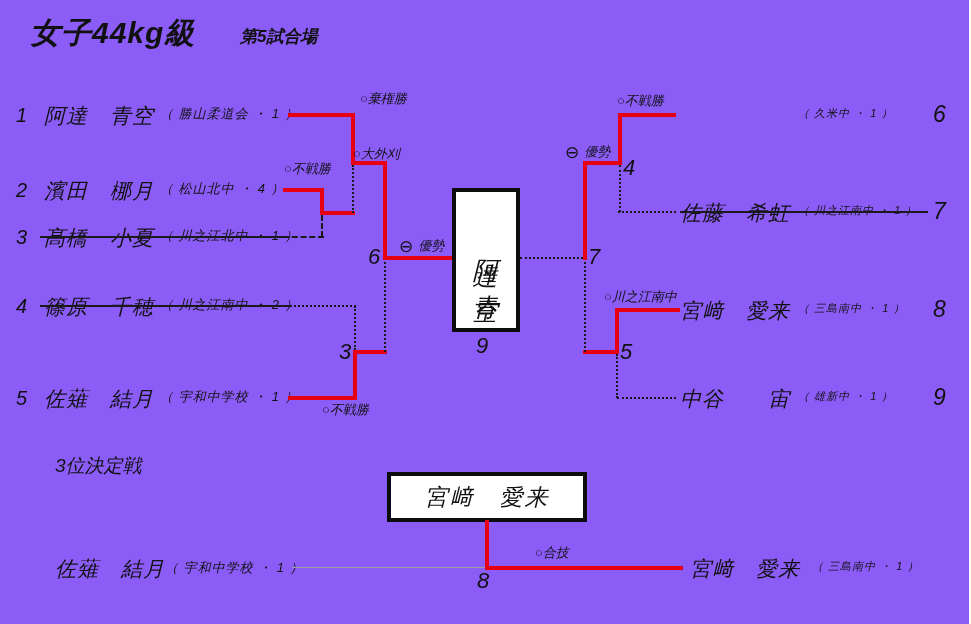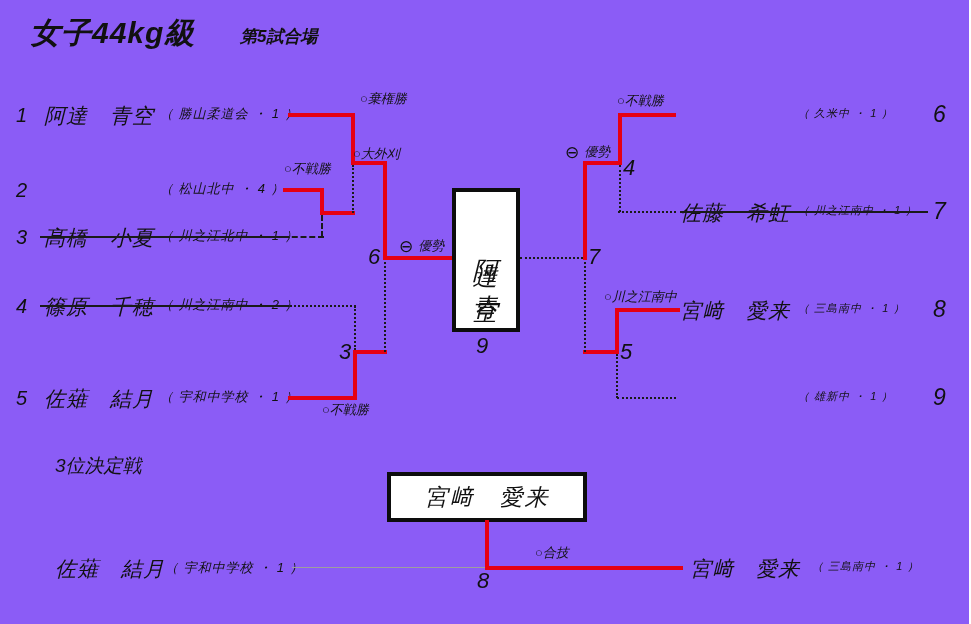--- a/index.html
+++ b/index.html
@@ -45,20 +45,21 @@
 <div id="sheet">
 
   <div class="abs title" style="left:30px;top:16px;">女子44kg級</div>
   <div class="abs court" style="left:240px;top:28px;">第5試合場</div>
 
   <div class="abs seed" style="left:16px;top:104px;">1</div>
   <div class="abs name" style="left:44px;top:104px;">阿達　青空</div>
   <div class="abs affil" style="left:160px;top:107px;">（ 勝山柔道会 ・ 1 ）</div>
 
   <div class="abs seed" style="left:16px;top:179px;">2</div>
+  <div class="abs name" style="left:44px;top:179px;">濱田　梛月</div>
   <div class="abs affil" style="left:160px;top:182px;">（ 松山北中 ・ 4 ）</div>
 
   <div class="abs seed" style="left:16px;top:226px;">3</div>
   <div class="abs name" style="left:44px;top:226px;">髙橋　小夏</div>
   <div class="abs affil" style="left:160px;top:229px;">（ 川之江北中 ・ 1 ）</div>
 
   <div class="abs seed" style="left:16px;top:295px;">4</div>
   <div class="abs name" style="left:44px;top:295px;">篠原　千穂</div>
   <div class="abs affil" style="left:160px;top:298px;">（ 川之江南中 ・ 2 ）</div>
 
@@ -70,20 +71,21 @@
   <div class="abs rseed" style="left:933px;top:102px;">6</div>
 
   <div class="abs name" style="left:680px;top:201px;">佐藤　希虹</div>
   <div class="abs raffil" style="left:798px;top:204px;">（ 川之江南中 ・ 1 ）</div>
   <div class="abs rseed" style="left:933px;top:199px;">7</div>
 
   <div class="abs name" style="left:680px;top:299px;">宮﨑　愛来</div>
   <div class="abs raffil" style="left:798px;top:302px;">（ 三島南中 ・ 1 ）</div>
   <div class="abs rseed" style="left:933px;top:297px;">8</div>
 
+  <div class="abs name" style="left:680px;top:387px;">中谷　　宙</div>
   <div class="abs raffil" style="left:798px;top:390px;">（ 雄新中 ・ 1 ）</div>
   <div class="abs rseed" style="left:933px;top:385px;">9</div>
 
   <div class="hline strike" style="left:40px;top:236px;width:245px;"></div>
   <div class="hline strike" style="left:40px;top:305px;width:249px;"></div>
   <div class="hline strike" style="left:680px;top:211px;width:248px;"></div>
 
   <div class="hline red" style="left:288px;top:113px;width:67px;"></div>
   <div class="vline red" style="left:351px;top:113px;height:52px;"></div>
   <div class="hline red" style="left:351px;top:161px;width:36px;"></div>

